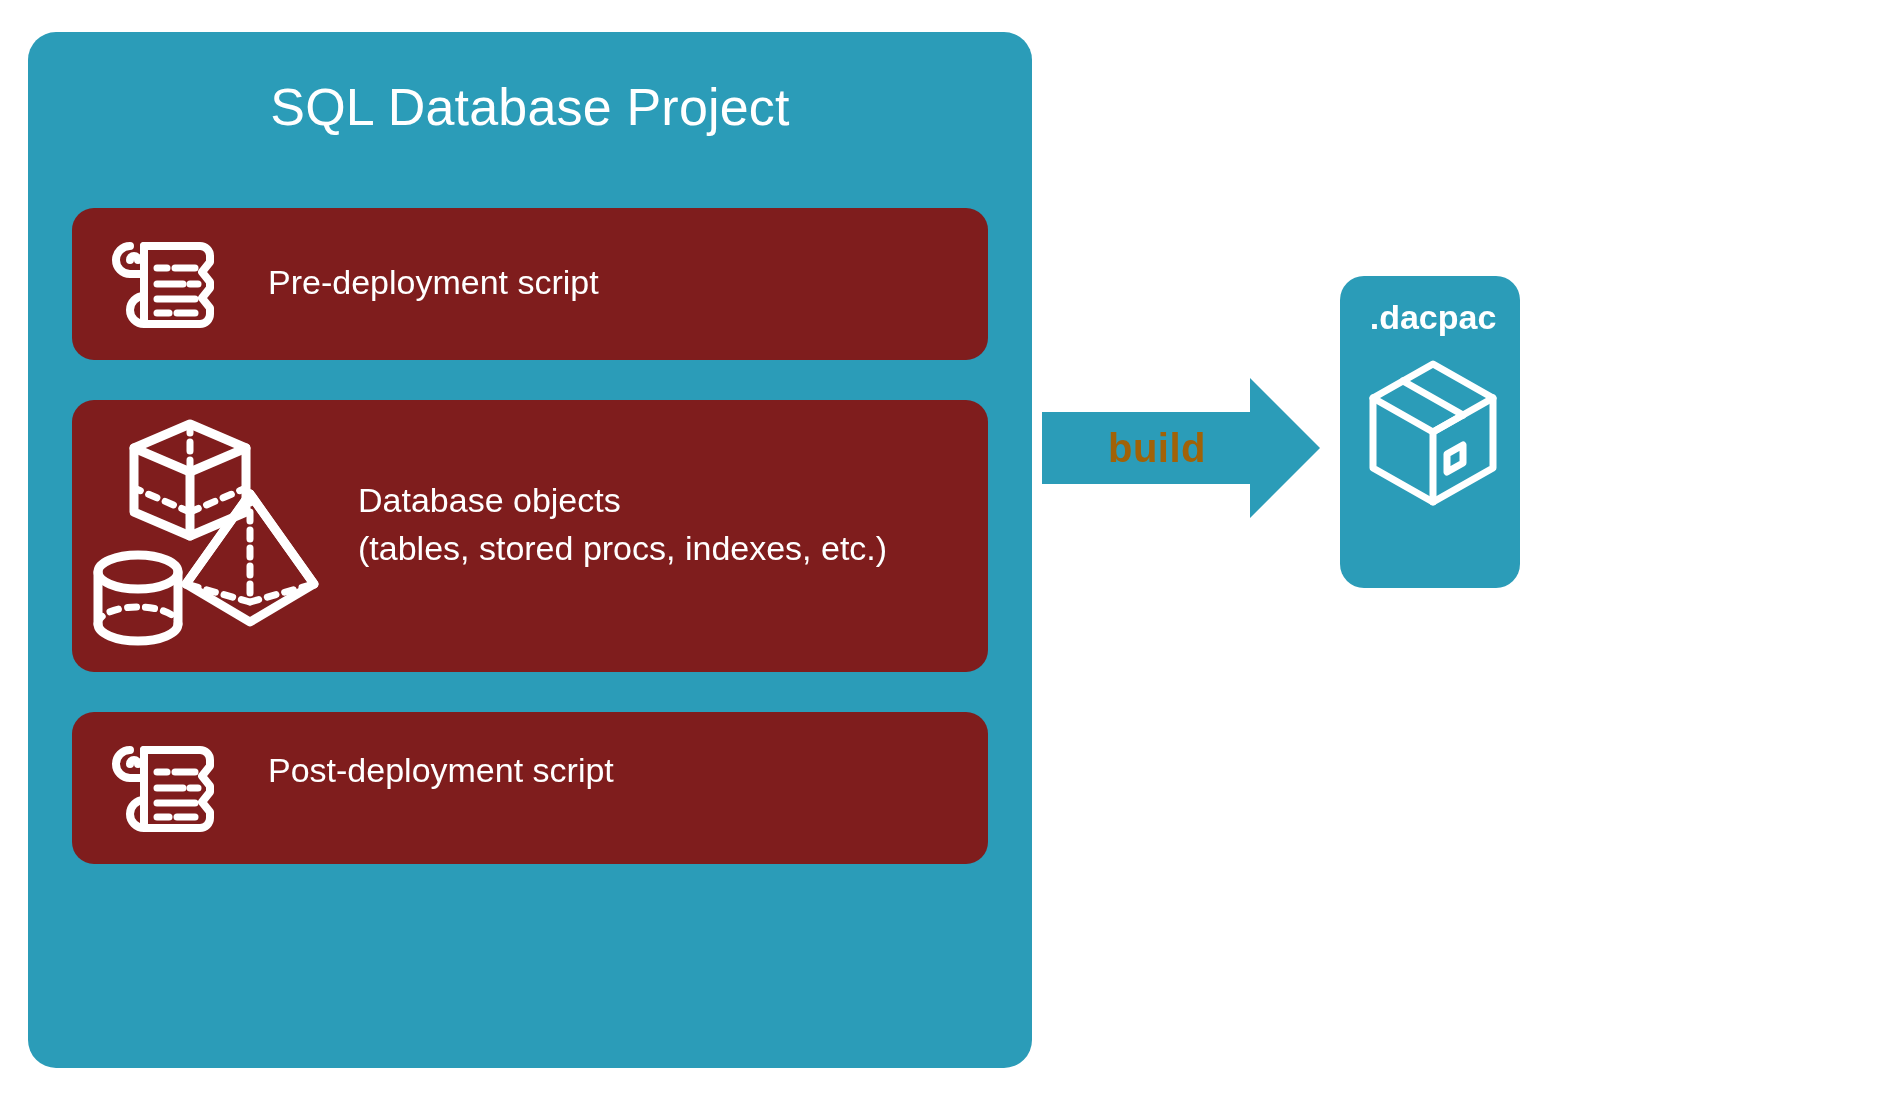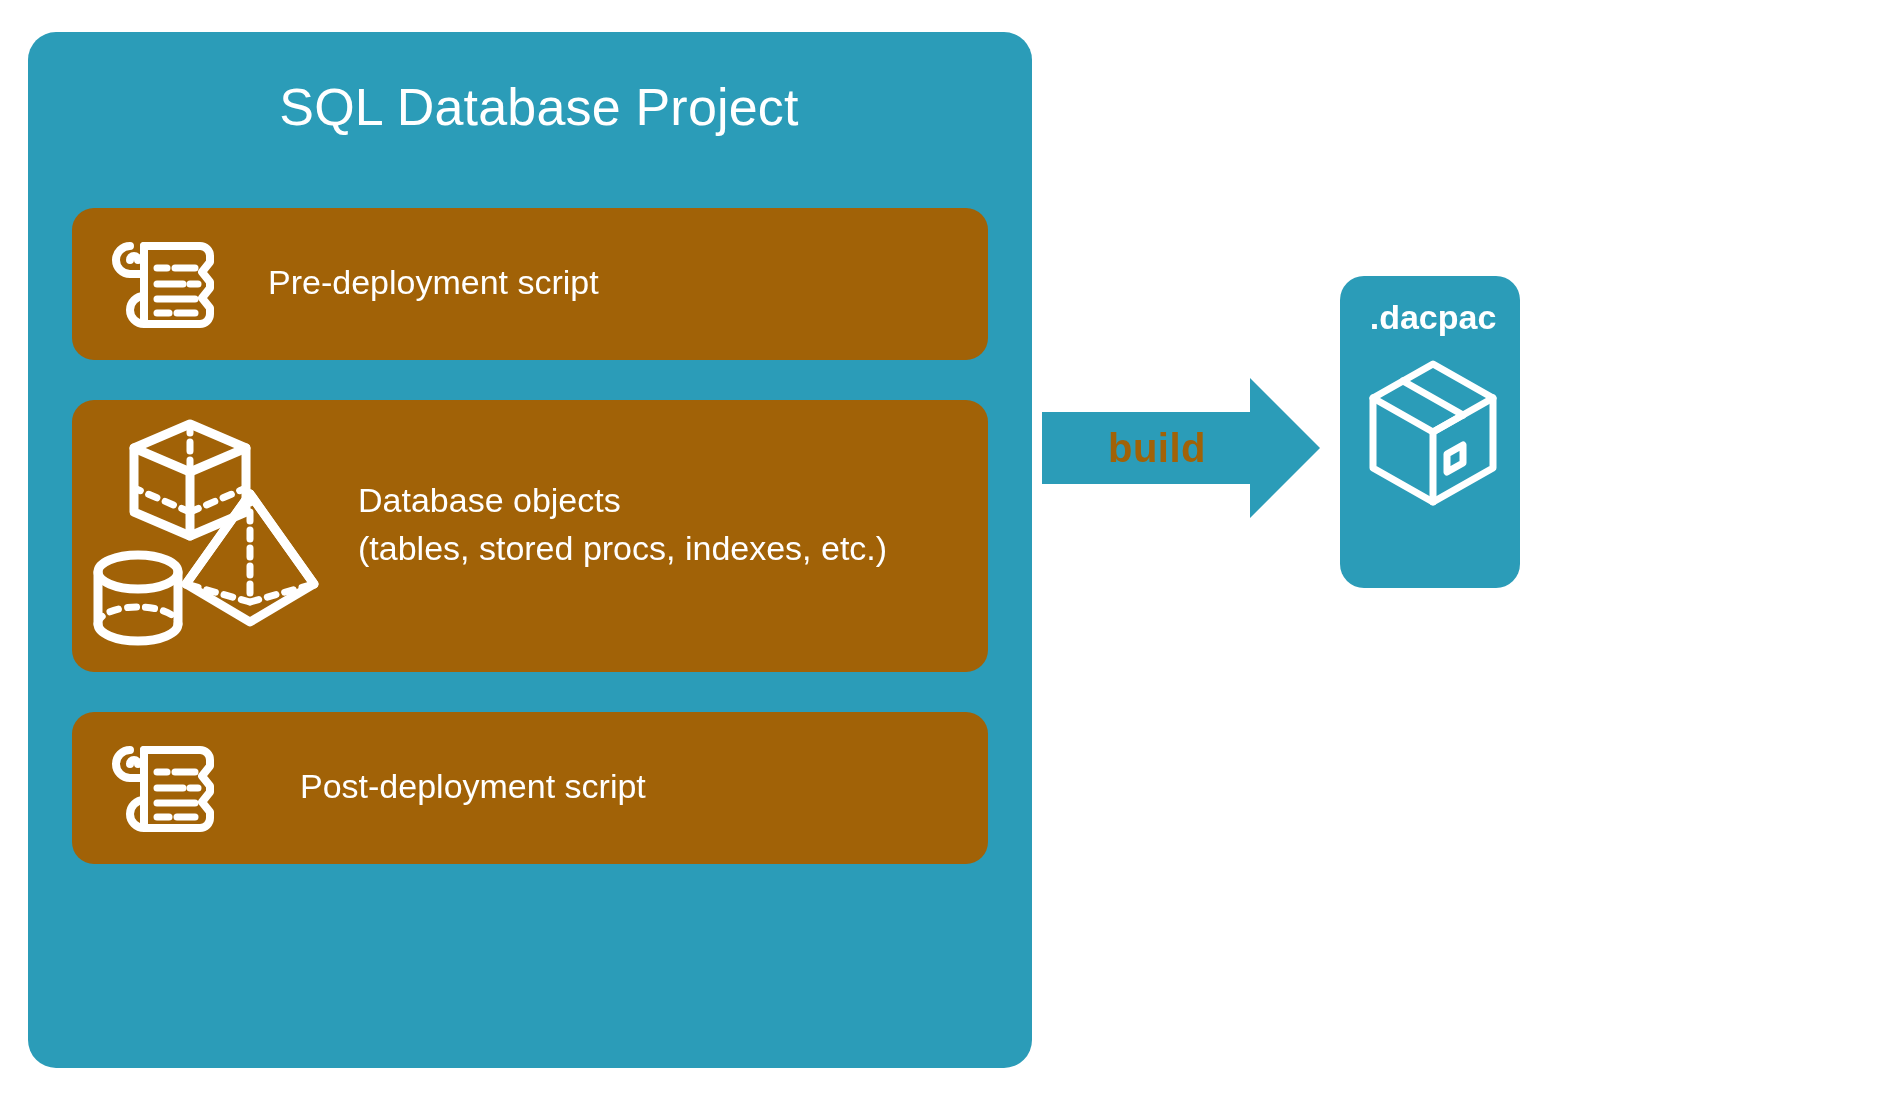--- a/index.html
+++ b/index.html
@@ -16,53 +16,53 @@
     position:absolute;
     left:28px; top:32px;
     width:1004px; height:1036px;
     background:#2b9cb8;
     border-radius:28px;
     box-sizing:border-box;
   }
 
   #project-title{
     position:absolute;
-    left:9px; top:46px;
+    left:0; top:46px;
     width:1004px;
     text-align:center;
     color:#ffffff;
     font-size:52px;
     font-weight:400;
     letter-spacing:.2px;
     line-height:1.15;
     white-space:nowrap;
   }
 
   .inner-card{
     position:absolute;
     left:44px;
     width:916px;
-    background:#a16207;
+    background:#7f1d1d;
     border-radius:22px;
     box-sizing:border-box;
   }
   #card-pre { top:176px;  height:152px; }
   #card-obj { top:368px;  height:272px;padding-left:35px; }
   #card-post{ top:680px;  height:152px; }
 
   .card-label{
     position:absolute;
     color:#ffffff;
     font-size:34px;
     font-weight:400;
     line-height:1.42;
     white-space:pre;
   }
   #pre-label { left:196px; top:50px; }
-  #post-label{ left:196px; top:50px;margin-left:32px; }
+  #post-label{ left:196px; top:34px; }
   #obj-label { left:286px; top:76px; }
 
   .icon-wrap{position:absolute;}
   #pre-icon  { left:22px; top:18px;  width:150px; height:118px; }
   #post-icon { left:22px; top:18px;  width:150px; height:118px; }
   #obj-icons { left:10px; top:16px;  width:260px; height:240px; }
 
   
   #build-arrow{
     position:absolute;

